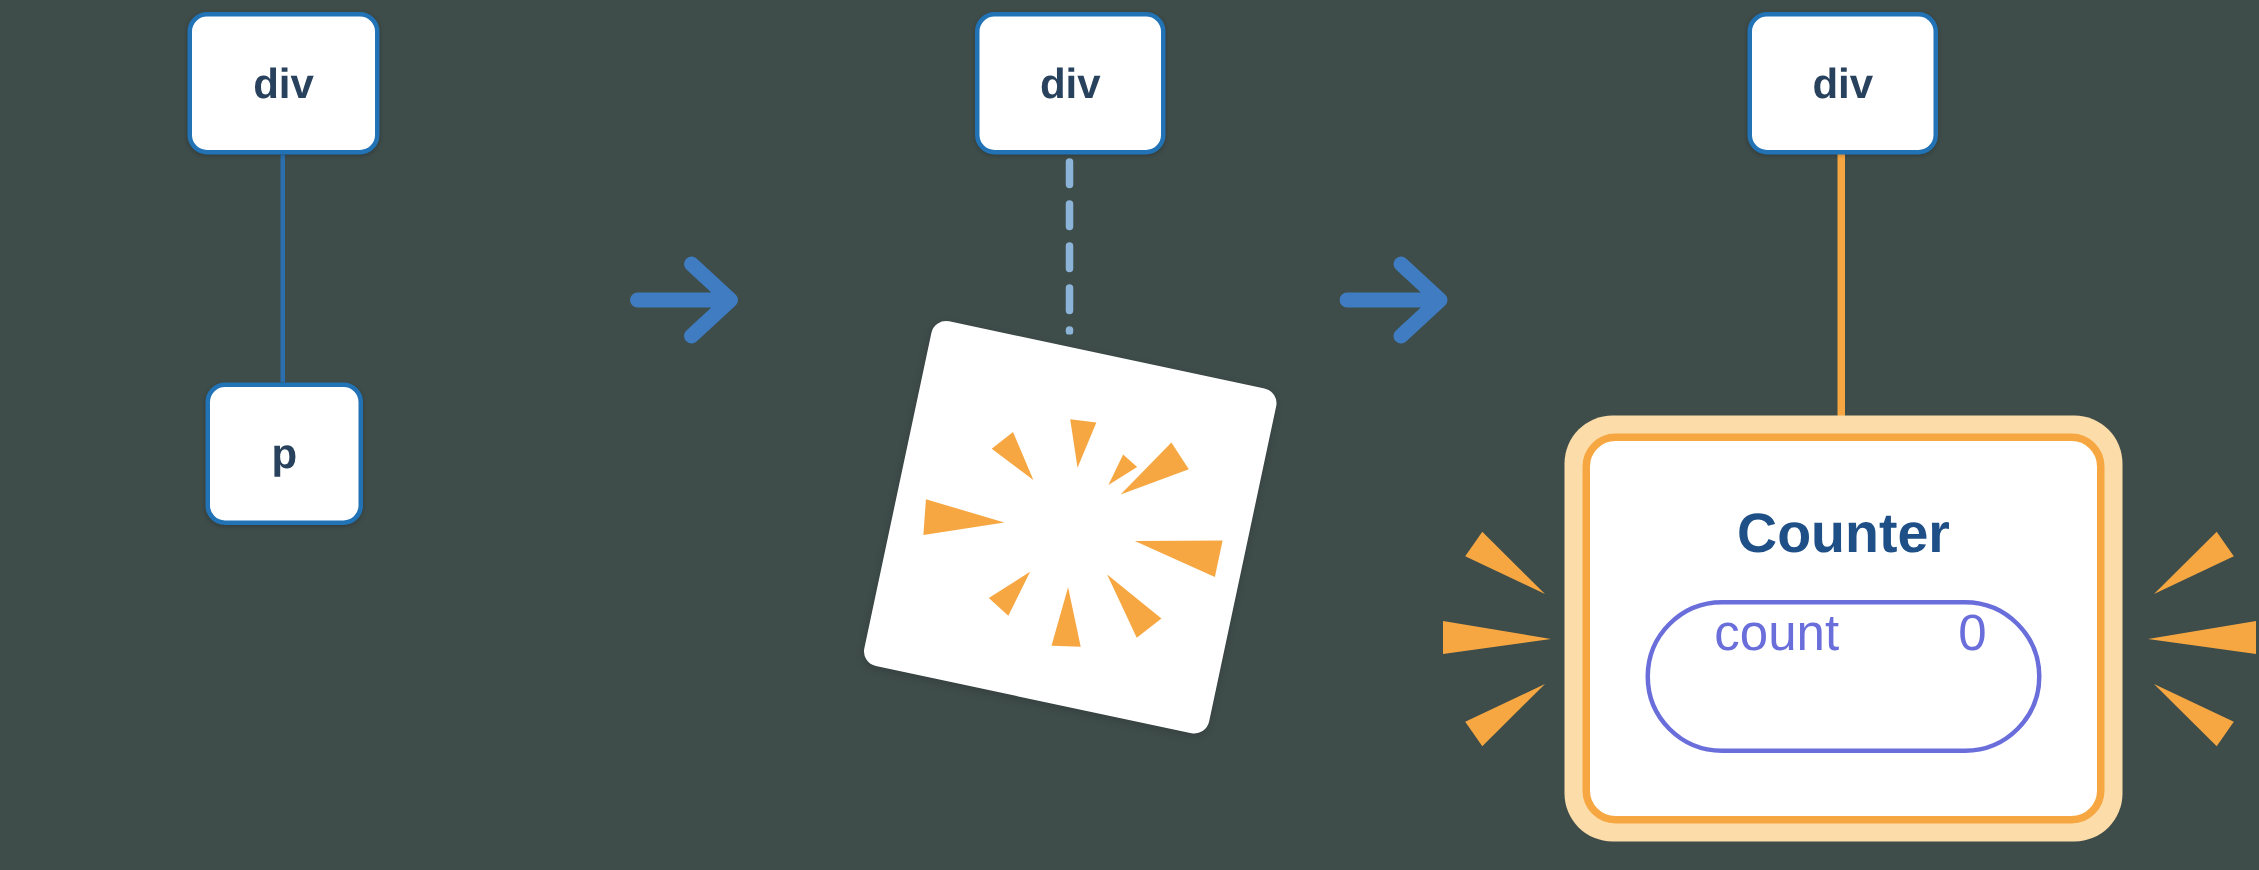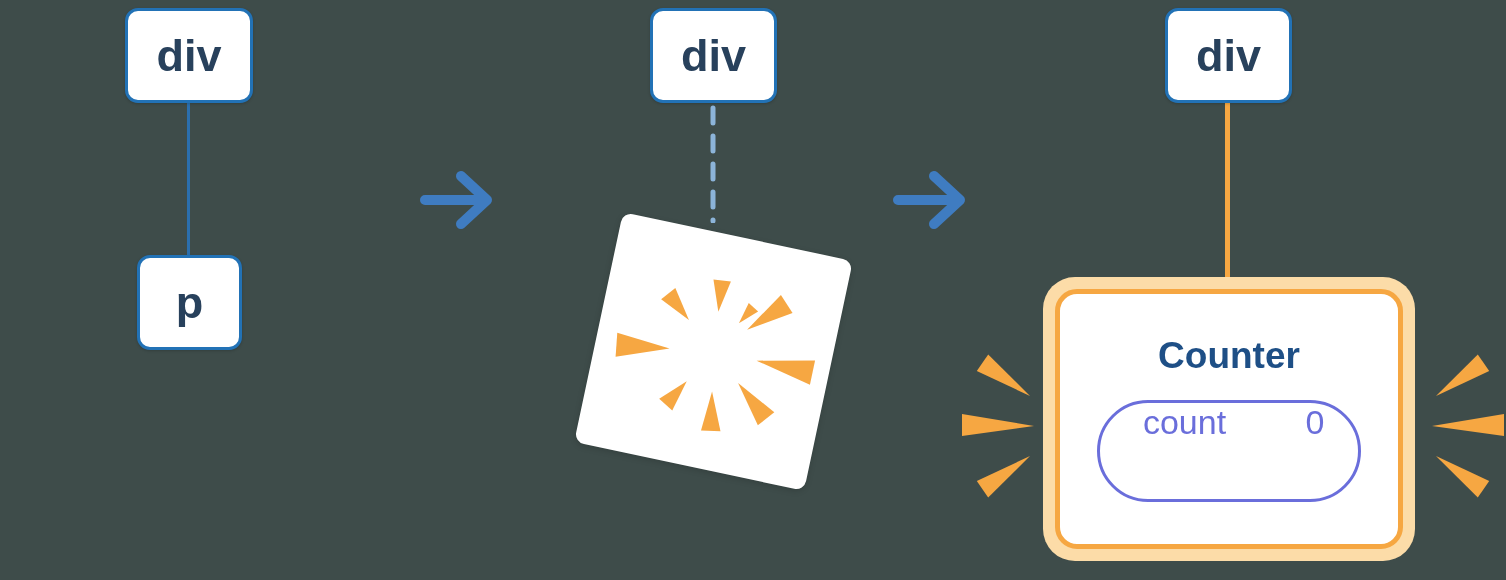--- a/index.html
+++ b/index.html
@@ -20,21 +20,21 @@
     height: 95px;
     background: var(--node-fill, #ffffff);
     border: 3px solid var(--node-border, #2272b6);
     border-radius: 13px;
     display: flex;
     align-items: center;
     justify-content: center;
     box-shadow: 0 1px 3px rgba(0,0,0,.18);
   }
   .node-label {
-    font-size: 45px;
+    font-size: 28px;
     font-weight: 600;
     color: var(--node-text, #28415c);
     line-height: 1;
   }
   .edge { position: absolute; }
   .edge-blue { width: 3px; background: var(--edge-blue, #2b6fae); }
   .edge-orange { width: 5px; background: var(--orange, #f6a742); }
   .arrow { position: absolute; }
   .dashed-edge { position: absolute; }
   .poof-square {

